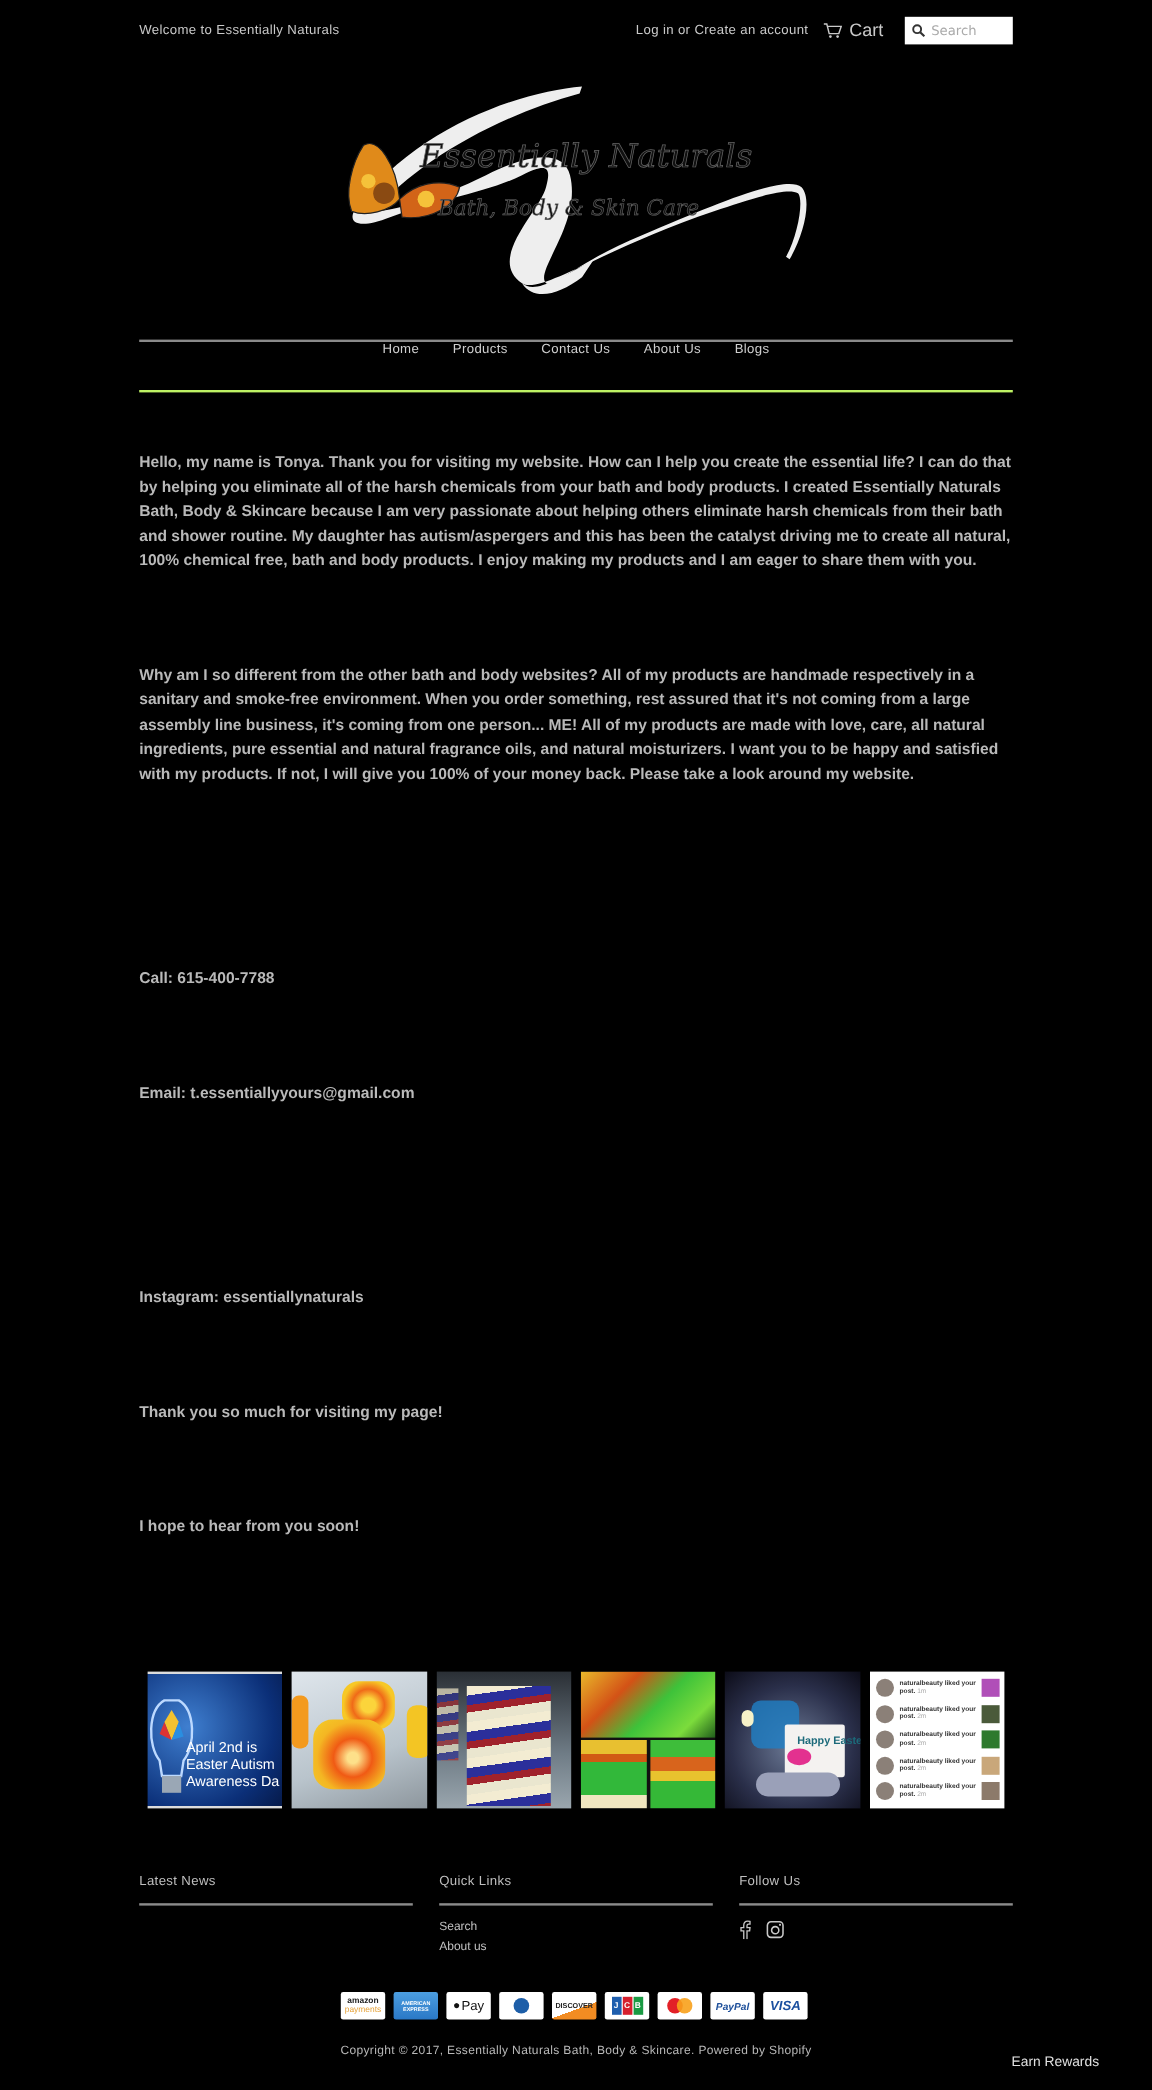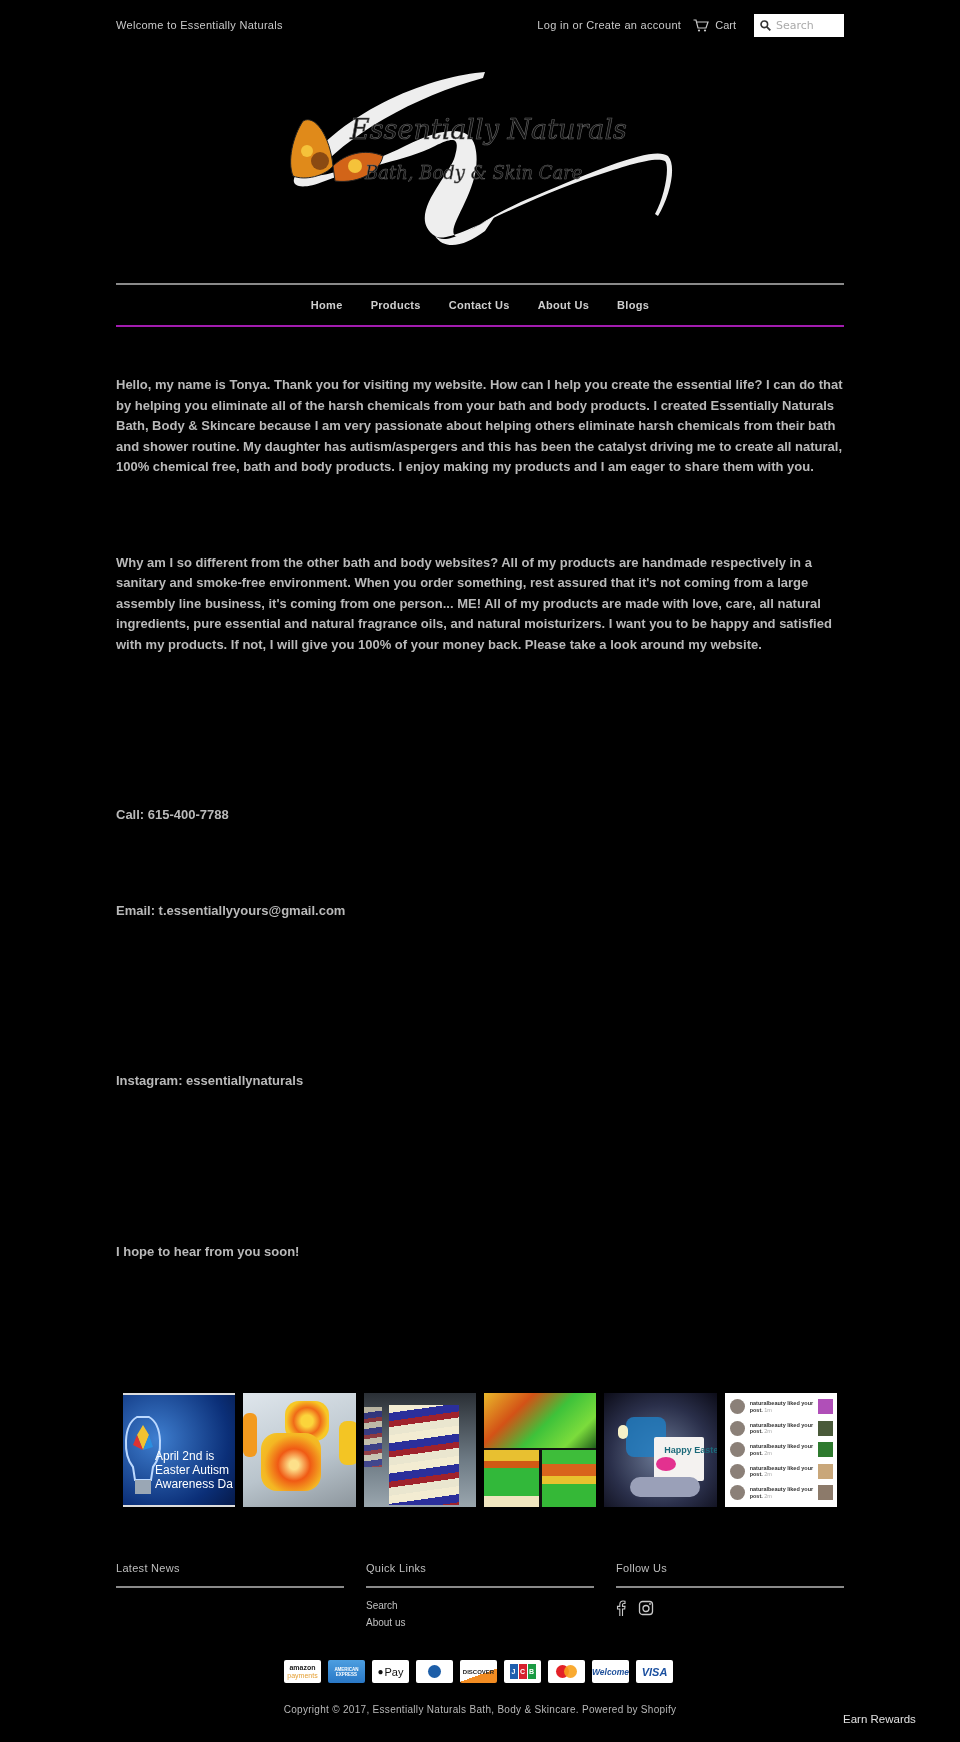--- a/index.html
+++ b/index.html
@@ -12,31 +12,31 @@
       font-family: "Liberation Sans", sans-serif;
       color: #bdbdbd;
     }
     .wrap { position: absolute; left: 116px; width: 728px; }
 
     
     .topbar { top: 12px; height: 26px; display: flex; align-items: center; justify-content: space-between; }
     .topbar .welcome { font-size: 11px; color: #c9c9c9; letter-spacing: 0.3px; text-align: right; }
     .topbar .right { display: flex; align-items: center; gap: 0; }
     .topbar .account { font-size: 11px; color: #c9c9c9; margin-right: 12px; letter-spacing: 0.3px; }
-    .topbar .cart { display: flex; align-items: center; font-size: 11px; color: #c9c9c9; margin-right: 18px; }
+    .topbar .cart { display: flex; align-items: center; font-size: 15px; color: #c9c9c9; margin-right: 18px; }
     .topbar .cart svg { margin-right: 6px; }
     .search-box { width: 90px; height: 23px; background: #fff; display: flex; align-items: center; padding-left: 6px; }
     .search-box input { border: none; outline: none; width: 66px; font-size: 11px; color: #555; margin-left: 5px; font-family: "DejaVu Sans", sans-serif; background: transparent; }
     .search-box input::placeholder { color: #aaa; }
 
     
     .logo { position: absolute; left: 285px; top: 66px; width: 390px; height: 200px; }
 
     
-    .nav { top: 283px; height: 44px; border-top: 2px solid #8a8a8a; border-bottom: 2px solid #a21caf; display: flex; align-items: center; justify-content: center; gap: 0; font-weight: bold; }
+    .nav { top: 283px; height: 44px; border-top: 2px solid #8a8a8a; border-bottom: 2px solid #bef264; display: flex; align-items: flex-start; justify-content: center; gap: 0; }
     .nav a { font-size: 11px; color: #cfcfcf; text-decoration: none; margin: 0 14px; letter-spacing: 0.3px; }
 
     
     .content { top: 375px; }
     .page-title { font-size: 17px; color: #d9d9d9; letter-spacing: 2px; margin-left: 16px; margin-bottom: 14px; font-family: "DejaVu Sans Mono", monospace; font-weight: normal; }
     .para { font-size: 13px; line-height: 20.5px; color: #b9b9b9; font-weight: bold; }
     .gap1 { height: 75px; }
     .gap2 { height: 75px; }
 
     
@@ -114,20 +114,21 @@
   <p class="para">Why am I so different from the other bath and body websites? All of my products are handmade respectively in a sanitary and smoke-free environment. When you order something, rest assured that it's not coming from a large assembly line business, it's coming from one person... ME! All of my products are made with love, care, all natural ingredients, pure essential and natural fragrance oils, and natural moisturizers. I want you to be happy and satisfied with my products. If not, I will give you 100% of your money back. Please take a look around my website.</p>
   <div class="gap2"></div>
   <div class="gap2"></div>
   <p class="para">Call: 615-400-7788</p>
   <div class="gap2"></div>
   <p class="para">Email: t.essentiallyyours@gmail.com</p>
   <div class="gap2"></div>
   <div class="gap2"></div>
   <p class="para">Instagram: essentiallynaturals</p>
   <div class="gap2"></div>
+  <p class="para">Thank you so much for visiting my page!</p>
   <div class="gap2"></div>
   <p class="para">I hope to hear from you soon!</p>
 </main>
 
 <div class="strip">
 
   <a class="tile" style="background: radial-gradient(circle at 30% 40%, #3f7fd0, #0b2f78 70%, #061a4a); border-top:2px solid #ddd; border-bottom:2px solid #ddd;">
     <svg width="113" height="114" viewBox="0 0 113 114" style="position:absolute;left:0;top:0;">
       <path d="M14 22 C0 30, 0 60, 10 72 L12 85 L28 85 L30 72 C40 60, 40 30, 26 22 Z" fill="none" stroke="#bcd9ff" stroke-width="2"></path>
       <rect x="12" y="85" width="16" height="14" fill="#9aa7b5"></rect>
@@ -271,21 +272,21 @@
   <div class="pay" style="gap:1px;">
     <span style="width:8px;height:15px;background:#1f5fae;color:#fff;font-size:7px;text-align:center;line-height:15px;">J</span>
     <span style="width:8px;height:15px;background:#d6202e;color:#fff;font-size:7px;text-align:center;line-height:15px;">C</span>
     <span style="width:8px;height:15px;background:#1a9a43;color:#fff;font-size:7px;text-align:center;line-height:15px;">B</span>
   </div>
   <div class="pay">
     <span style="width:13px;height:13px;border-radius:50%;background:#e32027;display:inline-block;"></span>
     <span style="width:13px;height:13px;border-radius:50%;background:#f8a11b;display:inline-block;margin-left:-5px;opacity:0.9;"></span>
   </div>
   <div class="pay">
-    <span style="font-style:italic;color:#1d4f9a;font-size:8.5px;">Welcome</span>
+    <span style="font-style:italic;color:#1d4f9a;font-size:8.5px;">PayPal</span>
   </div>
   <div class="pay">
     <span style="font-style:italic;color:#1a4f9f;font-size:11px;font-weight:900;">VISA</span>
   </div>
 </div>
 
 <div class="copyright">Copyright © 2017, Essentially Naturals Bath, Body &amp; Skincare. Powered by Shopify</div>
 <a class="rewards">Earn Rewards</a>
 
 </body></html>

